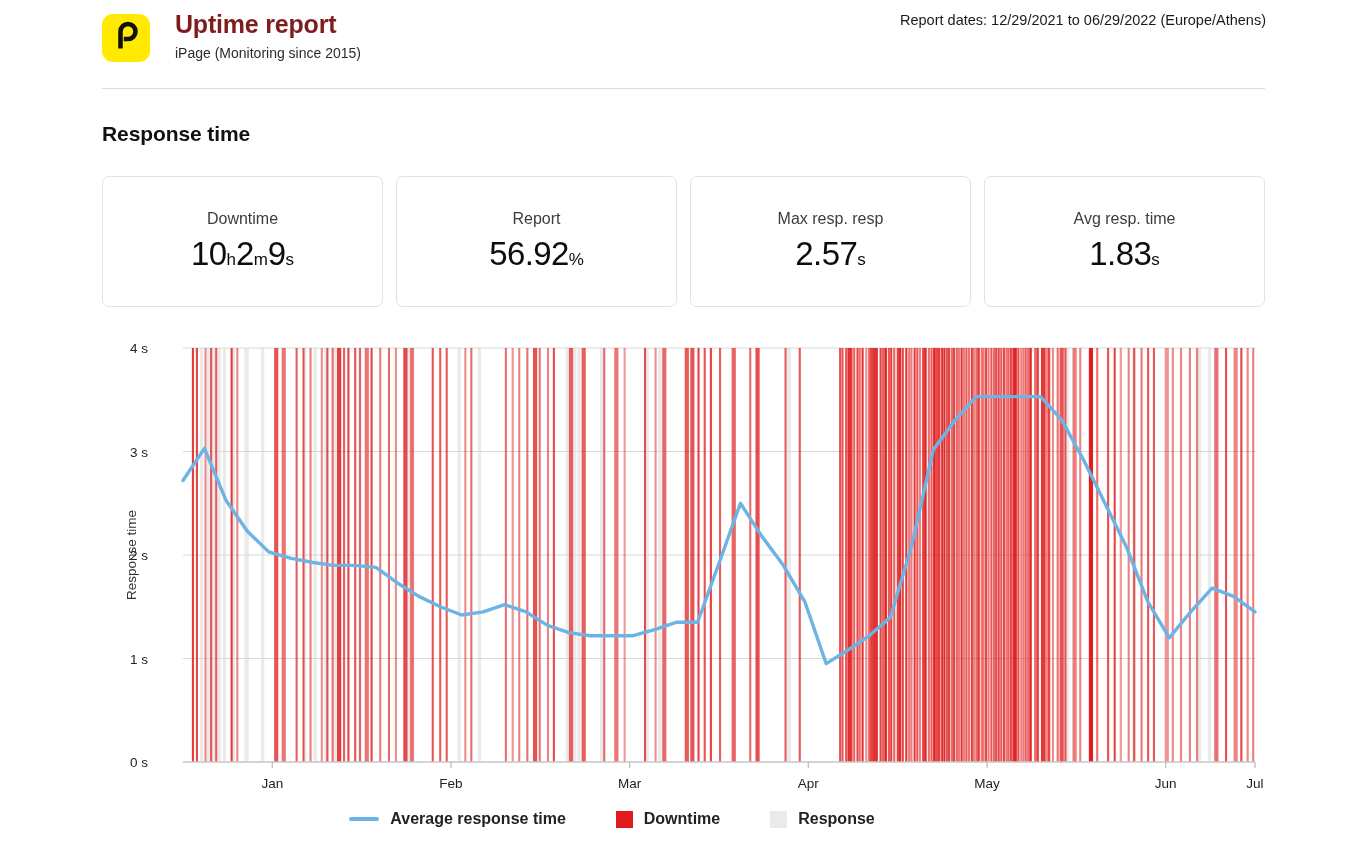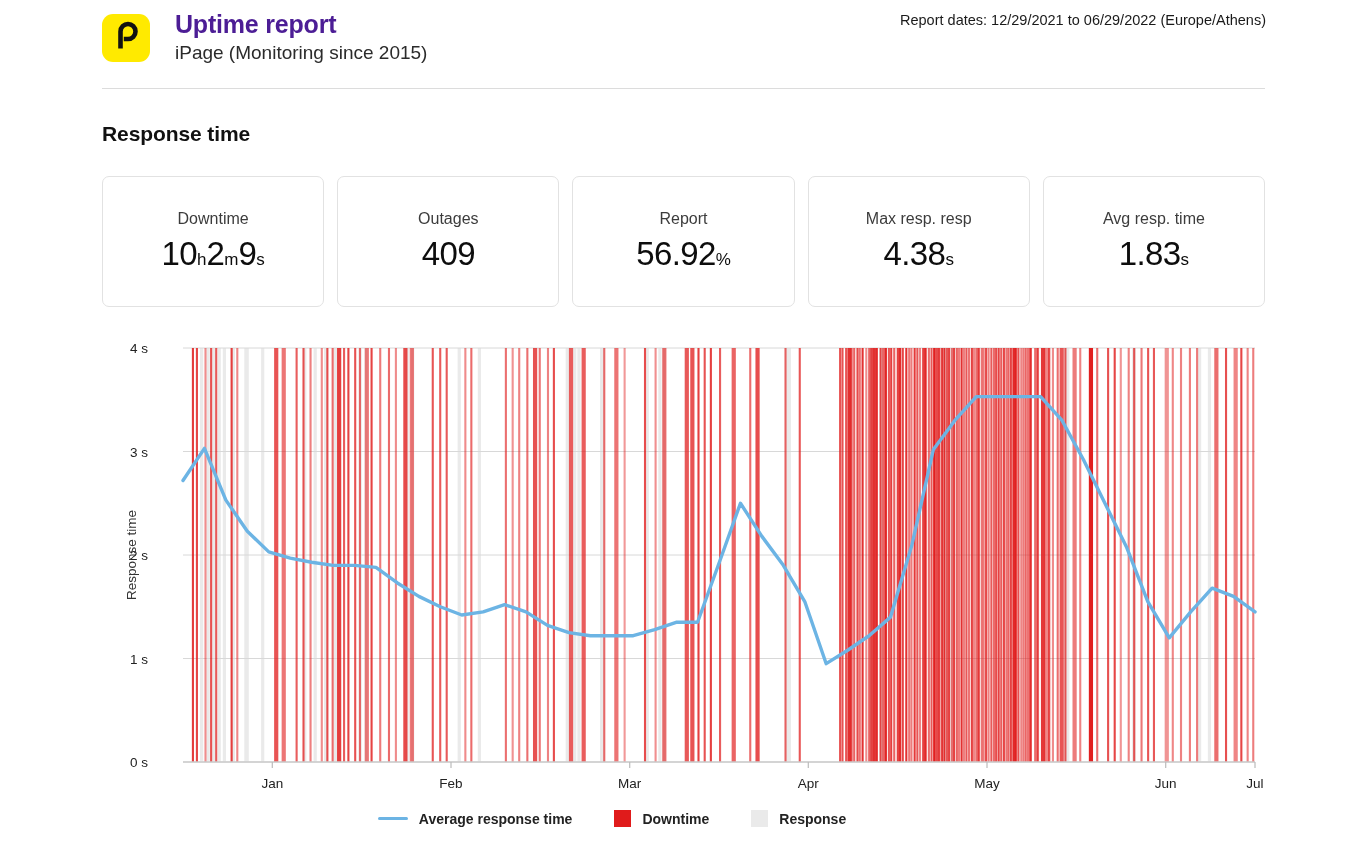--- a/index.html
+++ b/index.html
@@ -22,24 +22,24 @@
   .logo {
     position: absolute; left: 102px; top: 14px;
     width: 48px; height: 48px;
     background: #FFEA00;
     border-radius: 11px;
   }
   .logo svg { display: block; }
   .title-block { position: absolute; left: 175px; top: 8px; }
   .report-title {
     font-size: 25px; font-weight: bold; letter-spacing: -0.2px;
-    line-height: 32px; color: #4c1d95; margin: 0;
+    line-height: 32px; color: #7f1d1d; margin: 0;
   }
   .report-sub {
-    font-size: 19px; color: #2b2b2b; line-height: 20px;
+    font-size: 14px; color: #2b2b2b; line-height: 20px;
     margin: 3px 0 0 0; font-weight: normal;
   }
   .report-dates {
     position: absolute; right: 98px; top: 12px;
     font-size: 14.5px; color: #1a1a1a; text-align: left;
     white-space: nowrap;
   }
   .divider {
     position: absolute; left: 102px; top: 88px;
     width: 1163px; height: 1px; background: #dcdcdc;
@@ -76,22 +76,22 @@
     display: flex; align-items: baseline; line-height: 1;
   }
   .unit { font-size: 17px; letter-spacing: 0; }
 
   
   .chart-area { position: absolute; left: 0; top: 325px; width: 1364px; height: 480px; }
   .chart-svg { display: block; }
 
   .legend {
     position: absolute; left: 0; top: 810px; width: 1224px;
-    display: flex; justify-content: center; align-items: center; gap: 0;
-    font-size: 14px; font-weight: bold; color: #222;
+    display: flex; justify-content: center; align-items: center; gap: 8px;
+    font-size: 16px; font-weight: bold; color: #222;
   }
   .legend-item { display: flex; align-items: center; }
   .legend-item + .legend-item { margin-left: 42px; }
   .legend-line { width: 30px; height: 3.5px; background: #6CB4E4; border-radius: 2px; margin-right: 11px; }
   .legend-swatch { width: 17px; height: 17px; margin-right: 11px; }
   .swatch-downtime { background: #E01B1B; }
   .swatch-unknown { background: #EAEAEA; }
 </style>
 </head>
 <body>
@@ -124,40 +124,33 @@
       <div class="card-value">
         <span>10</span>
           <span class="unit">h</span>
           <span>2</span>
           <span class="unit">m</span>
           <span>9</span>
           <span class="unit">s</span>
       </div>
     </div>
 
-    <div class="card">
-      <div class="card-label">Outages</div>
-      <div class="card-value">
-        <span>409</span>
-          <span class="unit"></span>
-      </div>
-    </div>
 
     <div class="card">
       <div class="card-label">Report</div>
       <div class="card-value">
         <span>56.92</span>
           <span class="unit">%</span>
       </div>
     </div>
 
     <div class="card">
       <div class="card-label">Max resp. resp</div>
       <div class="card-value">
-        <span>4.38</span>
+        <span>2.57</span>
           <span class="unit">s</span>
       </div>
     </div>
 
 
     <div class="card">
       <div class="card-label">Avg resp. time</div>
       <div class="card-value">
         <span>1.83</span>
           <span class="unit">s</span>

